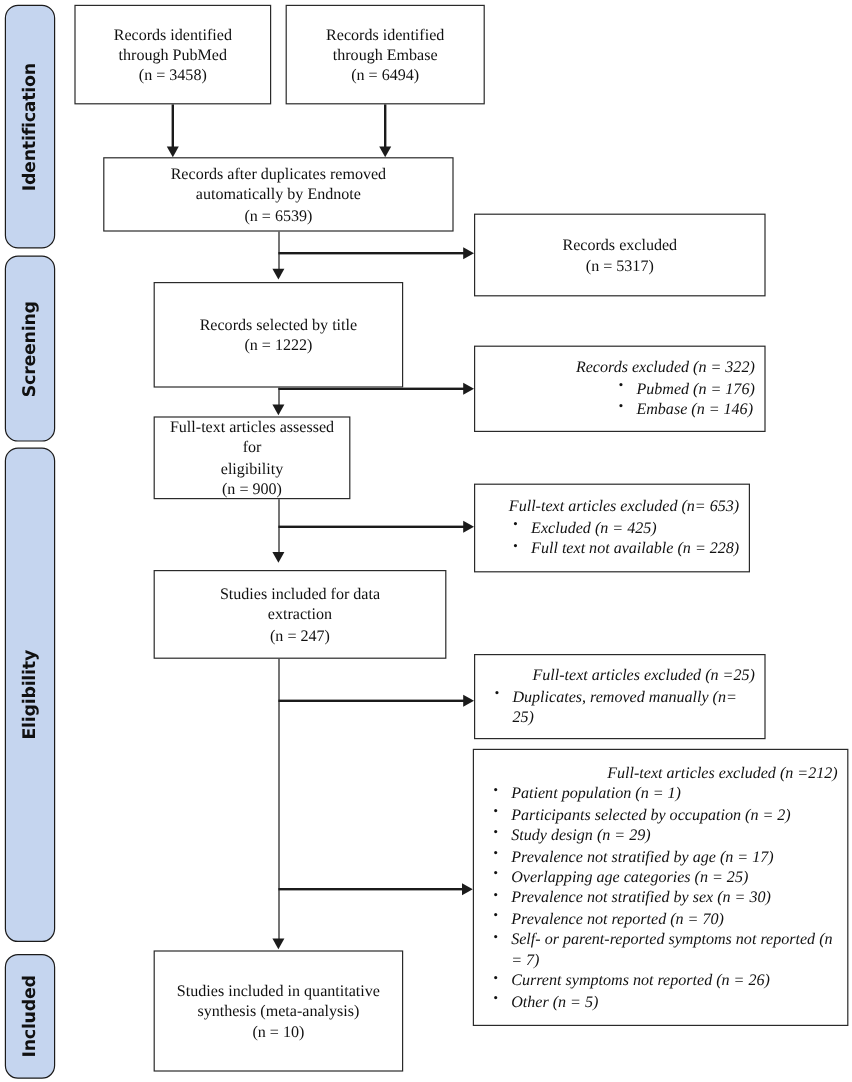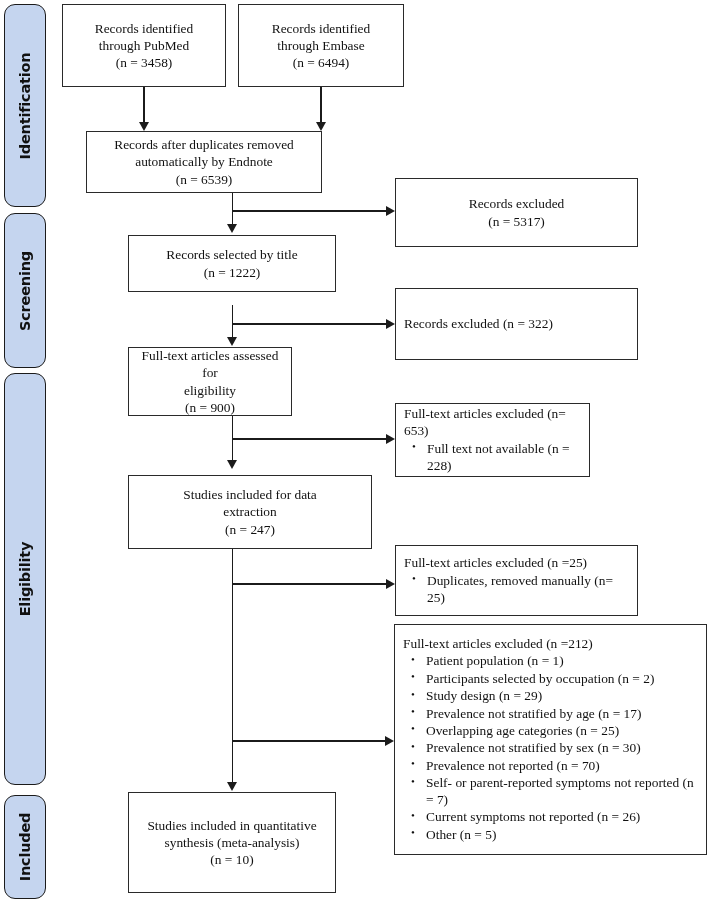--- a/index.html
+++ b/index.html
@@ -51,23 +51,24 @@
     color: #111111;
     font-size: 13.4px;
     line-height: 1.28;
   }
   .box.center {
     align-items: center;
     text-align: center;
     padding: 2px 6px;
   }
   .box.left {
-    align-items: flex-start;
+    align-items: flex-end;
     text-align: left;
     padding: 4px 8px;
+    font-style: italic;
   }
   .box .line { display: block; }
 
   
   .blist {
     list-style: none;
     margin: 1px 0 0 0;
     padding: 0;
   }
   .blist li {
@@ -168,49 +169,54 @@
     <span class="line">through PubMed</span>
     <span class="line">(n = 3458)</span>
   </div>
 
   <div class="box center" style="left:238px; top:4px; width:166px; height:83px;">
     <span class="line">Records identified</span>
     <span class="line">through Embase</span>
     <span class="line">(n = 6494)</span>
   </div>
 
-  <div class="box center" style="left:86px; top:131px; width:236px; height:62px;">
+  <div class="box center" style="left:86px; top:131px; width:292px; height:62px;">
     <span class="line">Records after duplicates removed</span>
     <span class="line">automatically by Endnote</span>
     <span class="line">(n = 6539)</span>
   </div>
 
   <div class="box center" style="left:395px; top:178px; width:243px; height:69px;">
     <span class="line">Records excluded</span>
     <span class="line">(n = 5317)</span>
   </div>
 
-  <div class="box center" style="left:128px; top:235px; width:208px; height:57px;">
+  <div class="box center" style="left:128px; top:235px; width:208px; height:88px;">
     <span class="line">Records selected by title</span>
     <span class="line">(n = 1222)</span>
   </div>
 
   <div class="box left" style="left:395px; top:288px; width:243px; height:72px;">
     <span class="line">Records excluded (n = 322)</span>
+    <ul class="blist">
+      <li>Pubmed (n = 176)</li>
+      <li>Embase (n = 146)</li>
+    </ul>
   </div>
 
   <div class="box center" style="left:128px; top:347px; width:164px; height:69px;">
     <span class="line">Full-text articles assessed for</span>
     <span class="line">eligibility</span>
     <span class="line">(n = 900)</span>
   </div>
 
-  <div class="box left" style="left:395px; top:403px; width:195px; height:74px;">
+  <div class="box left" style="left:395px; top:403px; width:230px; height:74px;">
     <span class="line">Full-text articles excluded (n= 653)</span>
     <ul class="blist">
+      <li>Excluded (n = 425)</li>
       <li>Full text not available (n = 228)</li>
     </ul>
   </div>
 
   <div class="box center" style="left:128px; top:475px; width:244px; height:74px;">
     <span class="line">Studies included for data</span>
     <span class="line">extraction</span>
     <span class="line">(n = 247)</span>
   </div>
 

